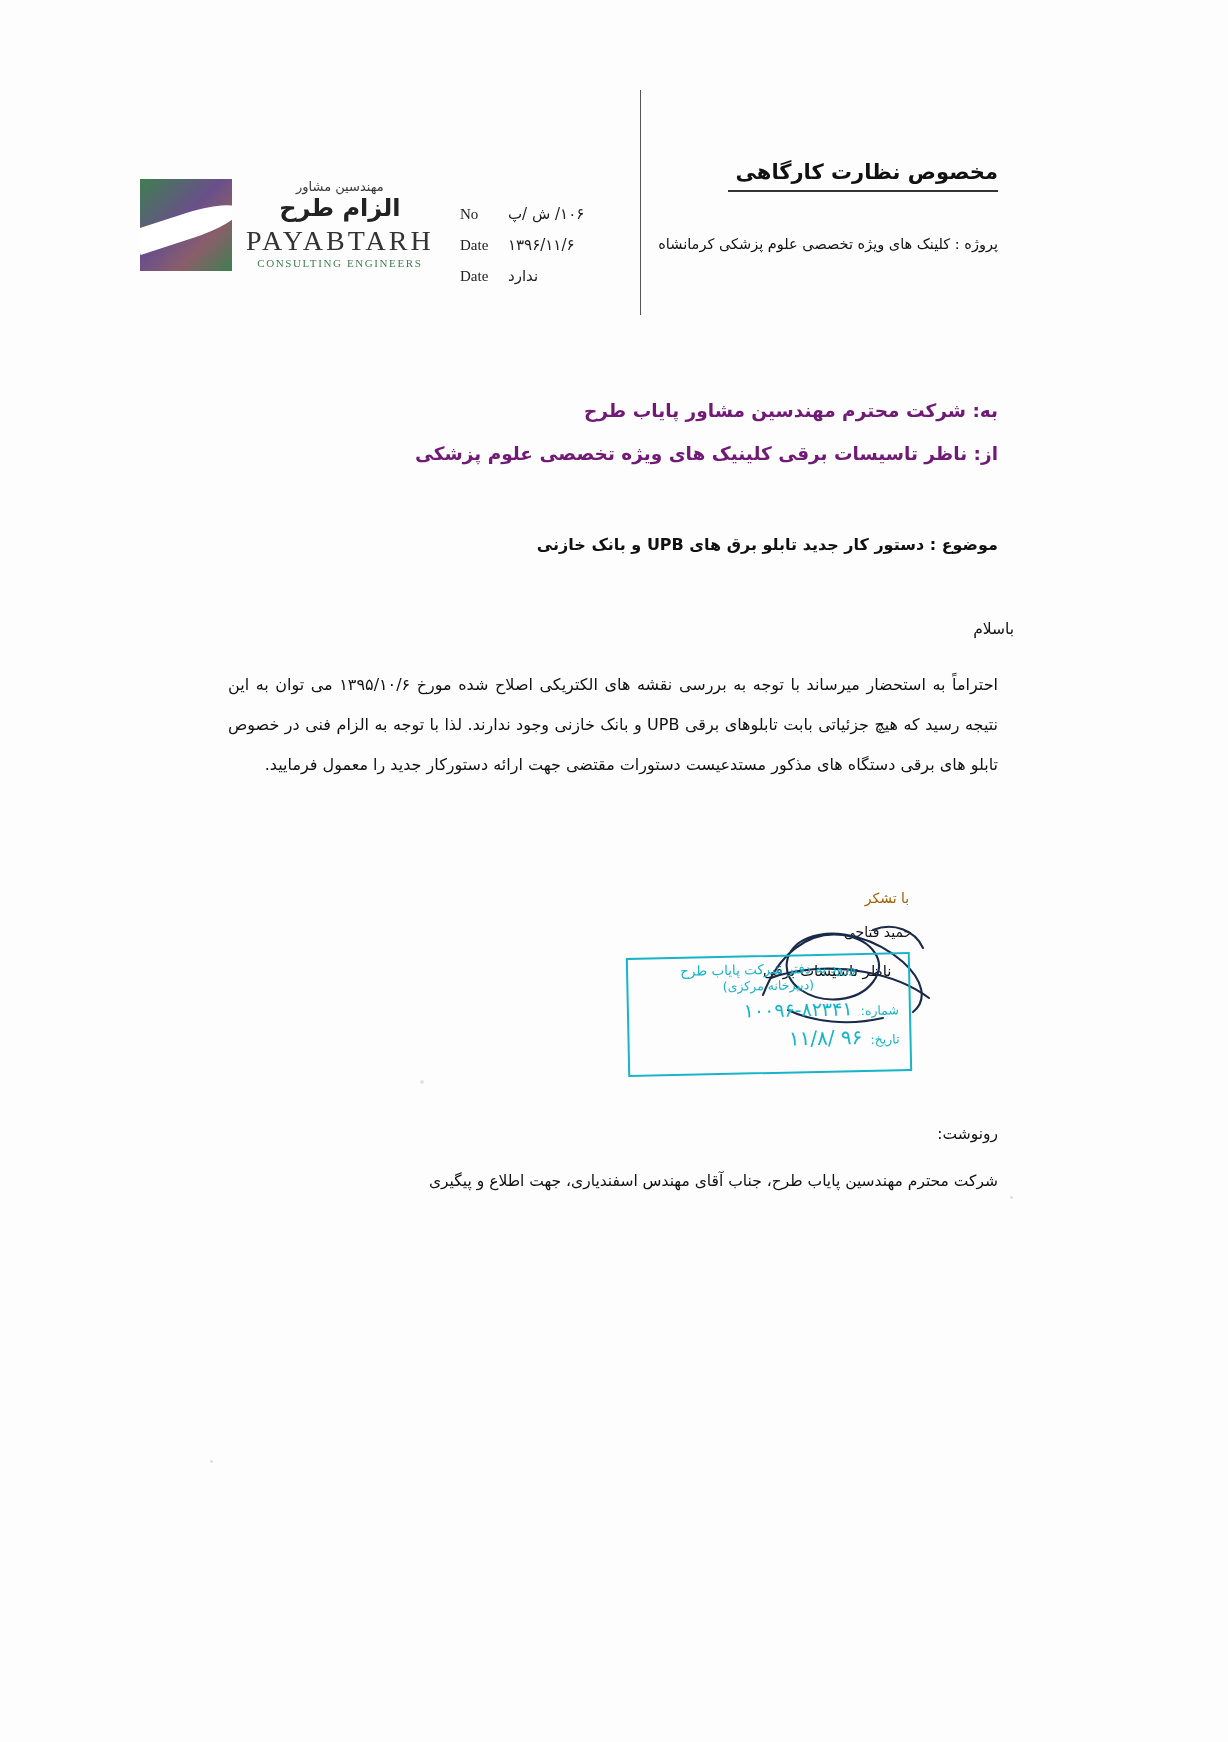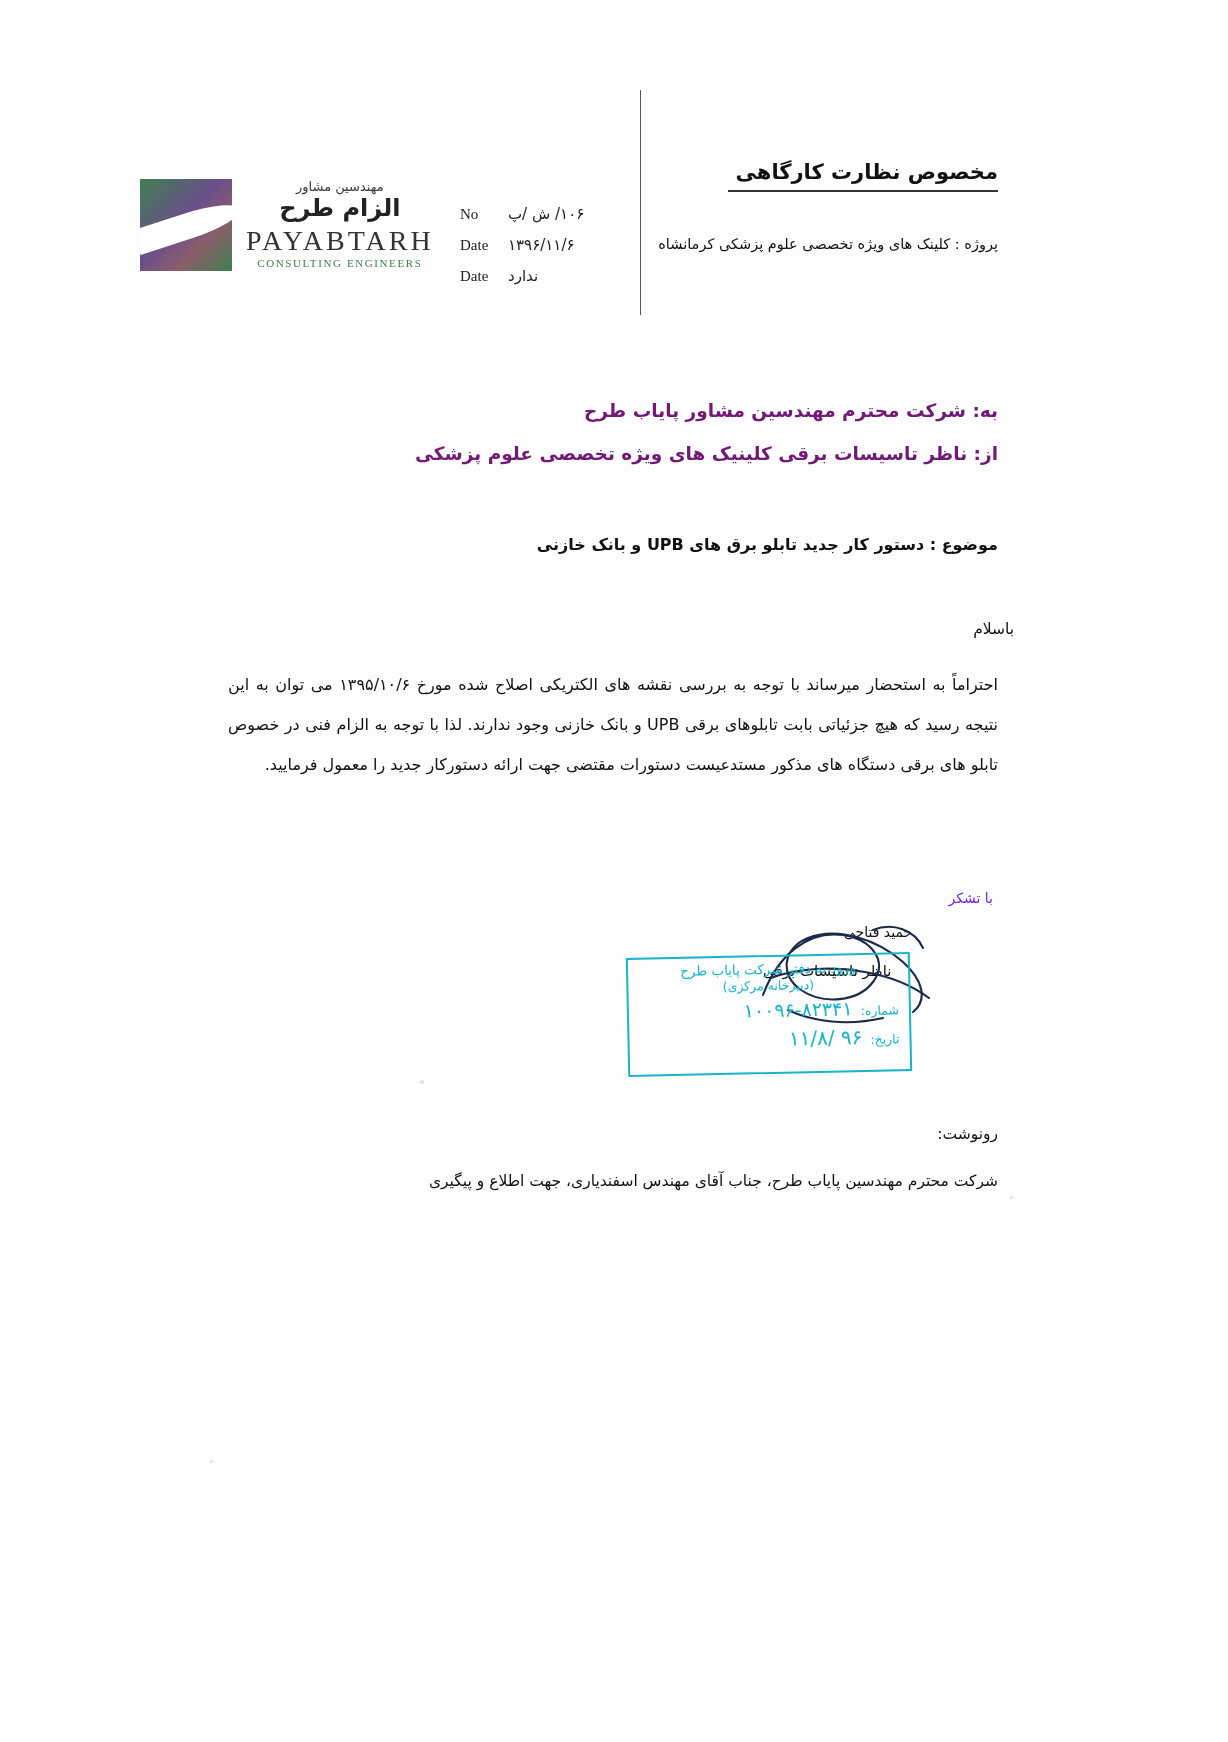--- a/index.html
+++ b/index.html
@@ -211,22 +211,22 @@
   
   .sig-area {
     position: absolute;
     right: 235px;
     top: 890px;
     width: 230px;
     text-align: center;
   }
   .sig-thanks {
     font-size: 14px;
-    color: #6d28d9;
-    text-align: right;
+    color: #a16207;
+    text-align: center;
     padding-left: 18px;
   }
   .sig-name {
     margin-top: 18px;
     font-size: 14px;
     color: #111;
   }
   .sig-role {
     margin-top: 22px;
     font-size: 15px;

